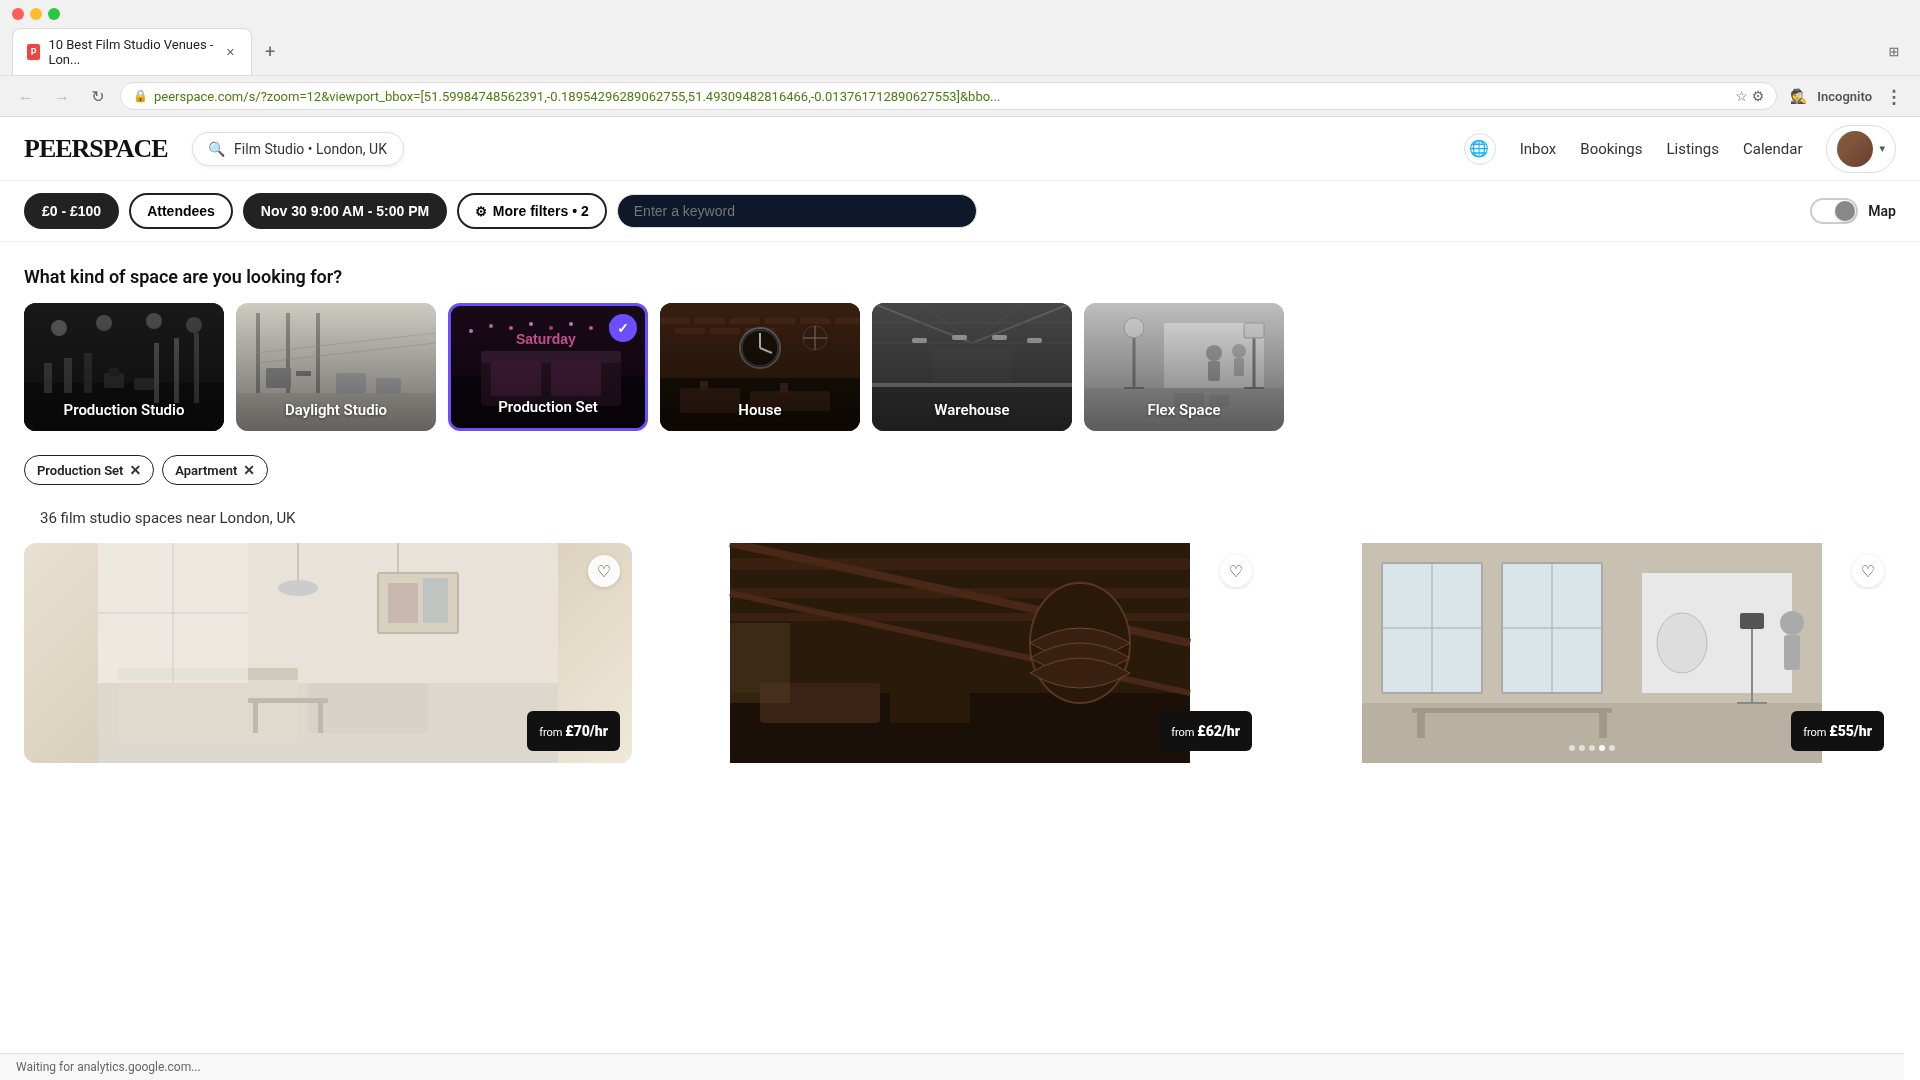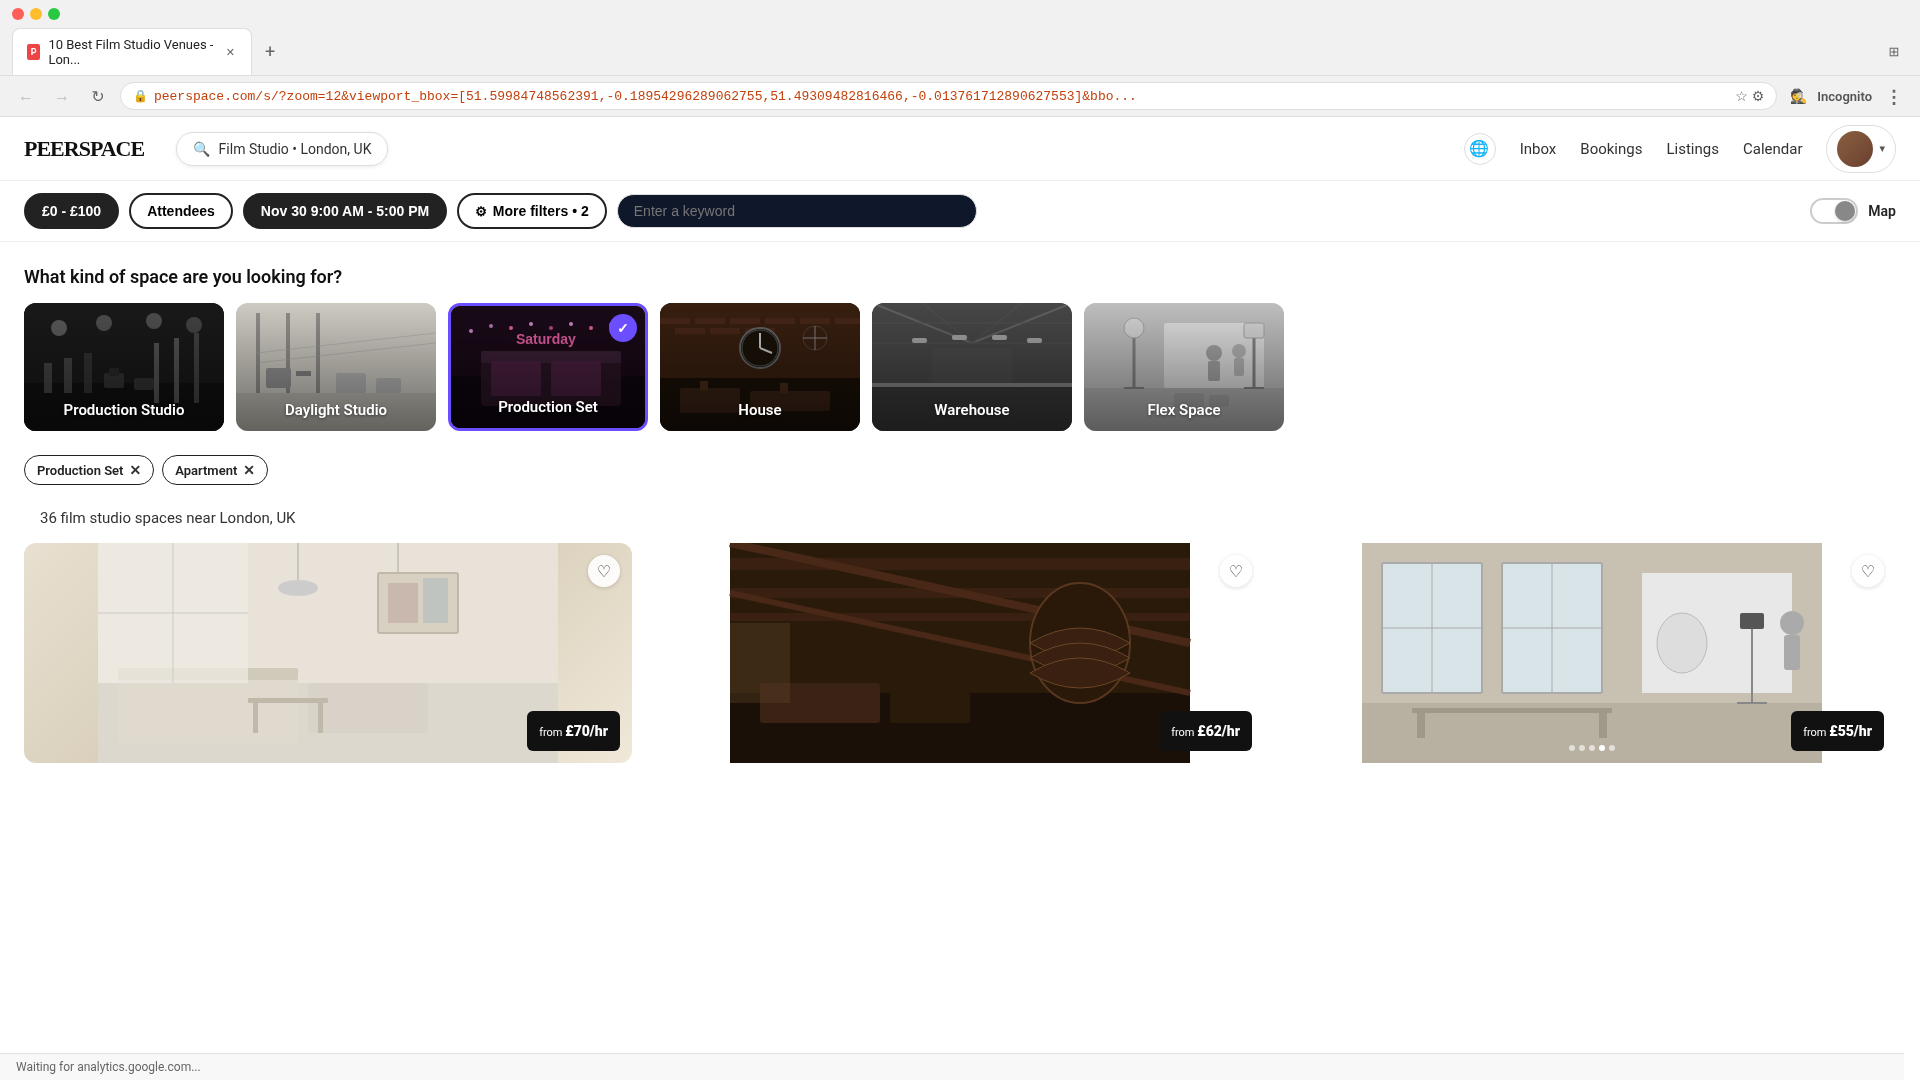--- a/index.html
+++ b/index.html
@@ -16,27 +16,27 @@
     .browser-tab-bar { display: flex; align-items: center; padding: 0 12px; background: #f1f1f1; }
     .browser-tab { display: flex; align-items: center; gap: 8px; background: #fff; padding: 8px 14px; border-radius: 8px 8px 0 0; border: 1px solid #ddd; border-bottom: none; font-size: 13px; max-width: 240px; }
     .tab-favicon { width: 16px; height: 16px; background: #e44; border-radius: 2px; display: flex; align-items: center; justify-content: center; color: white; font-size: 9px; font-weight: bold; }
     .tab-close { margin-left: auto; width: 16px; height: 16px; border-radius: 50%; display: flex; align-items: center; justify-content: center; font-size: 11px; color: #666; cursor: pointer; }
     .new-tab-btn { margin-left: 4px; width: 28px; height: 28px; border-radius: 50%; display: flex; align-items: center; justify-content: center; font-size: 18px; color: #666; cursor: pointer; }
     .browser-nav { display: flex; align-items: center; gap: 8px; padding: 6px 12px; background: #f1f1f1; border-top: 1px solid #ddd; }
     .nav-btn { width: 28px; height: 28px; border-radius: 50%; display: flex; align-items: center; justify-content: center; font-size: 16px; color: #666; cursor: pointer; border: none; background: none; }
     .nav-btn.disabled { color: #bbb; cursor: default; }
     .address-bar { flex: 1; display: flex; align-items: center; background: #fff; border: 1px solid #ddd; border-radius: 20px; padding: 5px 12px; gap: 6px; font-size: 13px; color: #333; }
     .address-bar-lock { color: #555; font-size: 12px; }
-    .address-text { flex: 1; white-space: nowrap; overflow: hidden; text-overflow: ellipsis; color: #c2410c; font-family: Liberation Mono, monospace; }
+    .address-text { flex: 1; white-space: nowrap; overflow: hidden; text-overflow: ellipsis; color: #4d7c0f; }
     .address-icons { display: flex; gap: 4px; align-items: center; color: #666; }
     .browser-toolbar-right { display: flex; gap: 4px; align-items: center; }
 
     
     .app-header { display: flex; align-items: center; padding: 0 24px; height: 64px; border-bottom: 1px solid #eee; background: #fff; }
-    .logo { font-size: 22px; font-weight: 900; letter-spacing: -1px; color: #111; margin-right: 32px; font-family: Georgia, serif; }
+    .logo { font-size: 26px; font-weight: 900; letter-spacing: -1px; color: #111; margin-right: 24px; font-family: Georgia, serif; }
     .header-search { display: flex; align-items: center; gap: 8px; border: 1px solid #ddd; border-radius: 24px; padding: 8px 16px; font-size: 14px; color: #333; cursor: pointer; box-shadow: 0 1px 4px rgba(0,0,0,0.08); }
     .header-search-icon { color: #555; font-size: 14px; }
     .header-nav { margin-left: auto; display: flex; align-items: center; gap: 24px; }
     .header-nav-item { font-size: 15px; color: #333; cursor: pointer; text-decoration: none; font-weight: 400; }
     .globe-btn { width: 32px; height: 32px; border-radius: 50%; display: flex; align-items: center; justify-content: center; border: 1px solid #ddd; color: #333; font-size: 16px; cursor: pointer; }
     .user-avatar { width: 36px; height: 36px; border-radius: 50%; background: #8B7355; display: flex; align-items: center; justify-content: center; color: white; font-size: 13px; overflow: hidden; }
     .user-menu-btn { display: flex; align-items: center; gap: 6px; border: 1px solid #ddd; border-radius: 24px; padding: 5px 10px; cursor: pointer; }
     .chevron-down { font-size: 11px; color: #555; }
 
     

